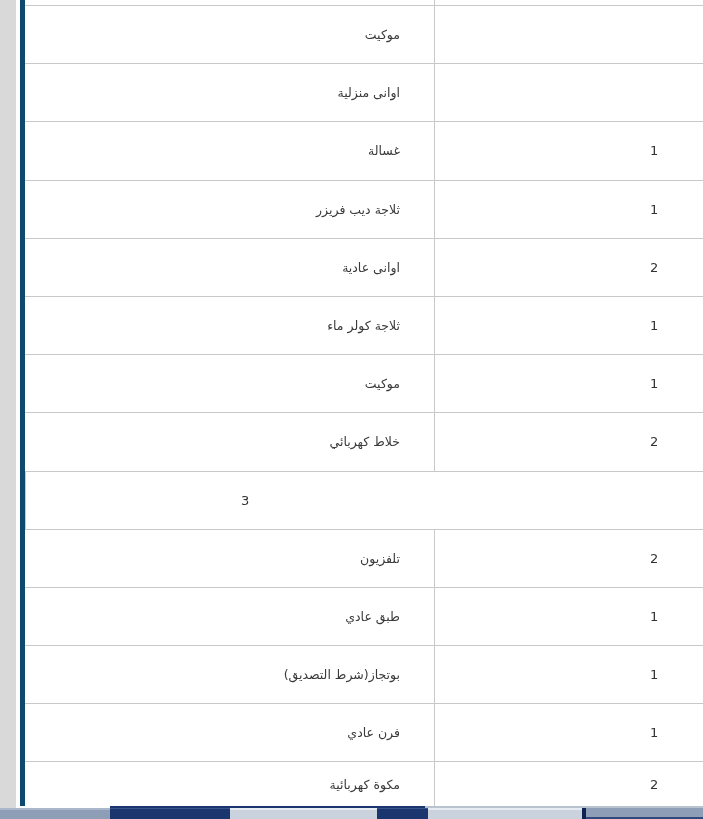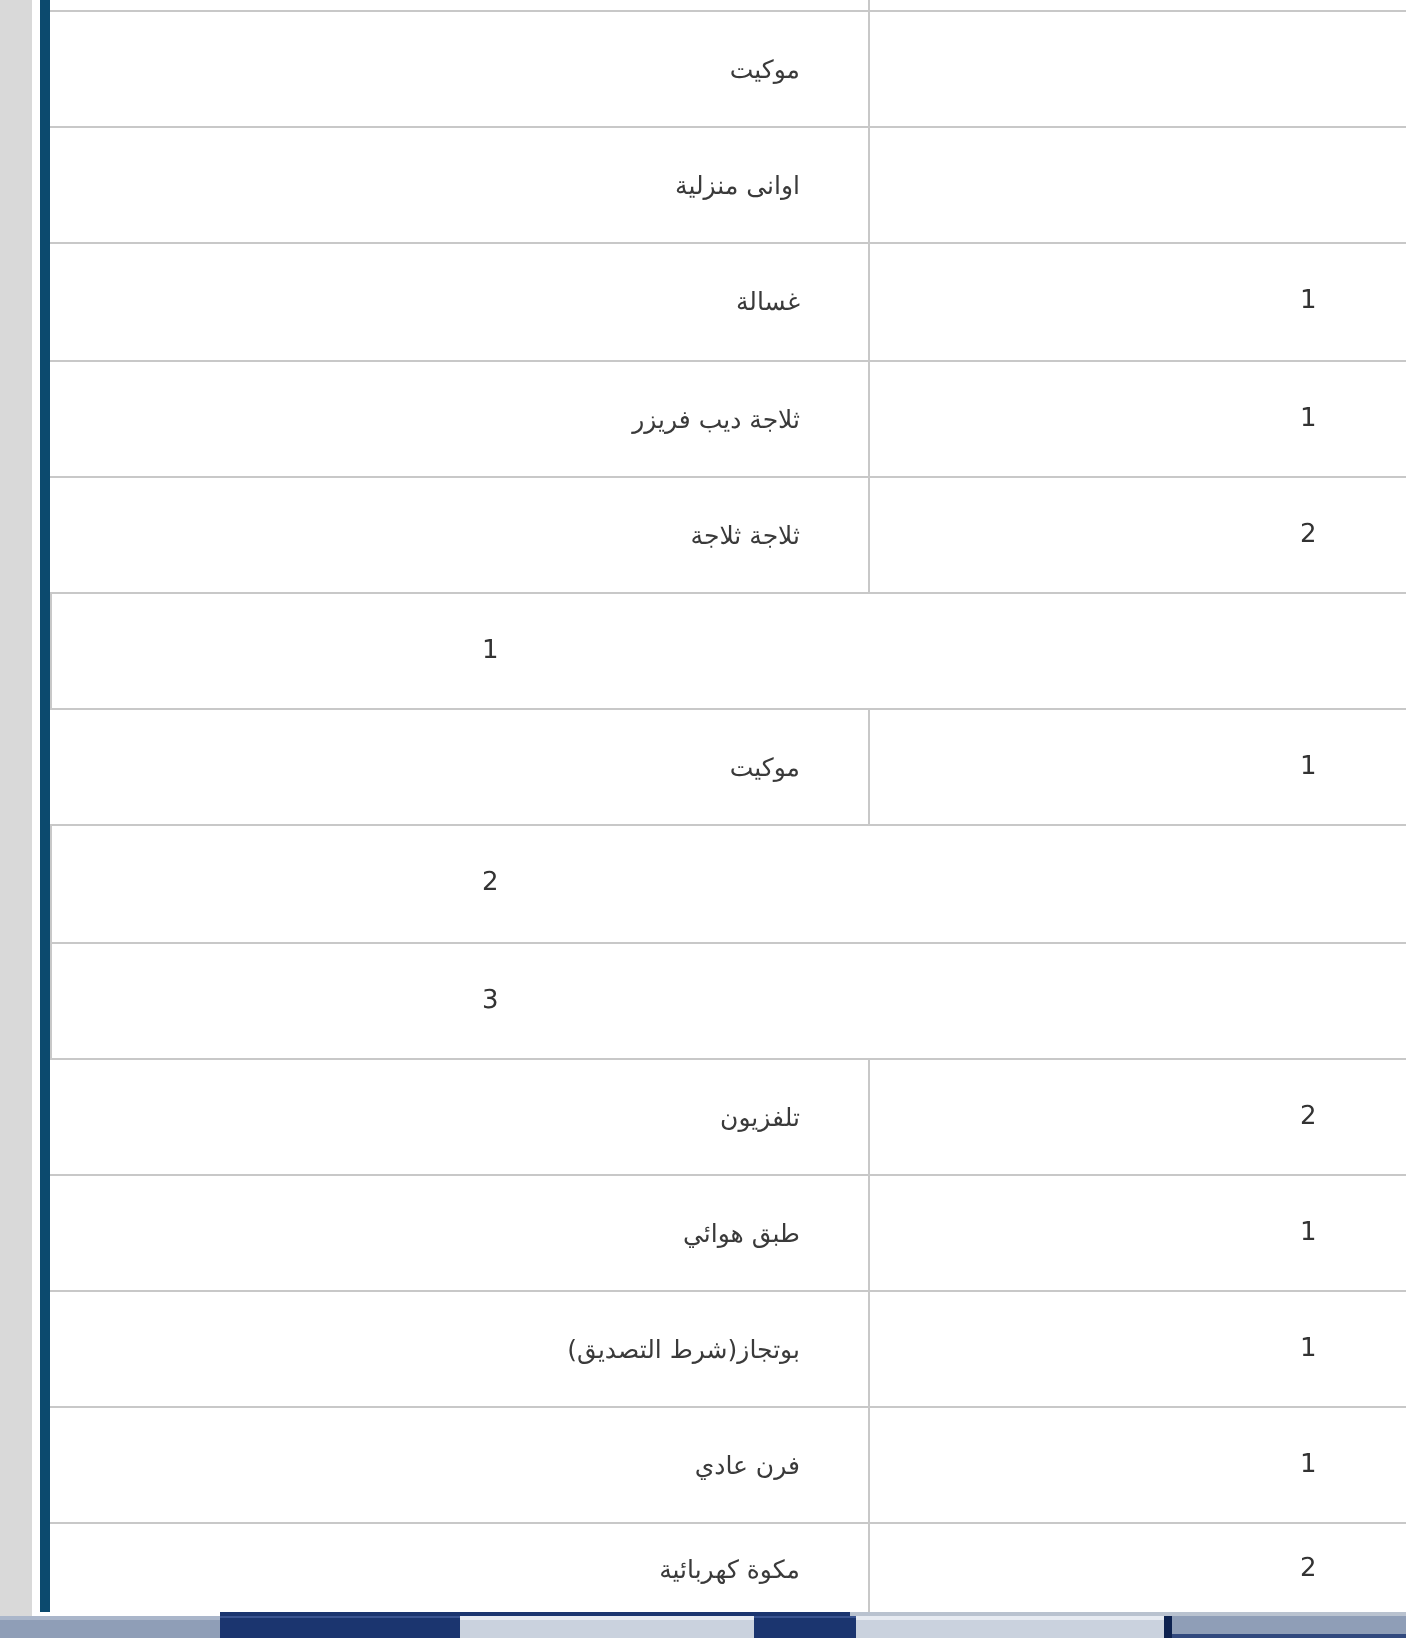--- a/index.html
+++ b/index.html
@@ -113,48 +113,50 @@
       <div class="cell label">غسالة</div>
       <div class="cell qty">1</div>
     </div>
 
     <div class="row">
       <div class="cell label">ثلاجة ديب فريزر</div>
       <div class="cell qty">1</div>
     </div>
 
     <div class="row">
-      <div class="cell label">ثلاجة ثلاجة</div>
+      <div class="cell label">اوانى عادية</div>
       <div class="cell qty">2</div>
     </div>
 
     <div class="row">
+      <div class="cell label">ثلاجة كولر ماء</div>
       <div class="cell qty">1</div>
     </div>
 
     <div class="row">
       <div class="cell label">موكيت</div>
       <div class="cell qty">1</div>
     </div>
 
     <div class="row">
+      <div class="cell label">خلاط كهربائي</div>
       <div class="cell qty">2</div>
     </div>
 
     <div class="row">
       <div class="cell qty">3</div>
     </div>
 
     <div class="row">
       <div class="cell label">تلفزيون</div>
       <div class="cell qty">2</div>
     </div>
 
     <div class="row">
-      <div class="cell label">طبق هوائي</div>
+      <div class="cell label">طبق عادي</div>
       <div class="cell qty">1</div>
     </div>
 
     <div class="row">
       <div class="cell label">بوتجاز(شرط التصديق)</div>
       <div class="cell qty">1</div>
     </div>
 
     <div class="row">
       <div class="cell label">فرن عادي</div>

